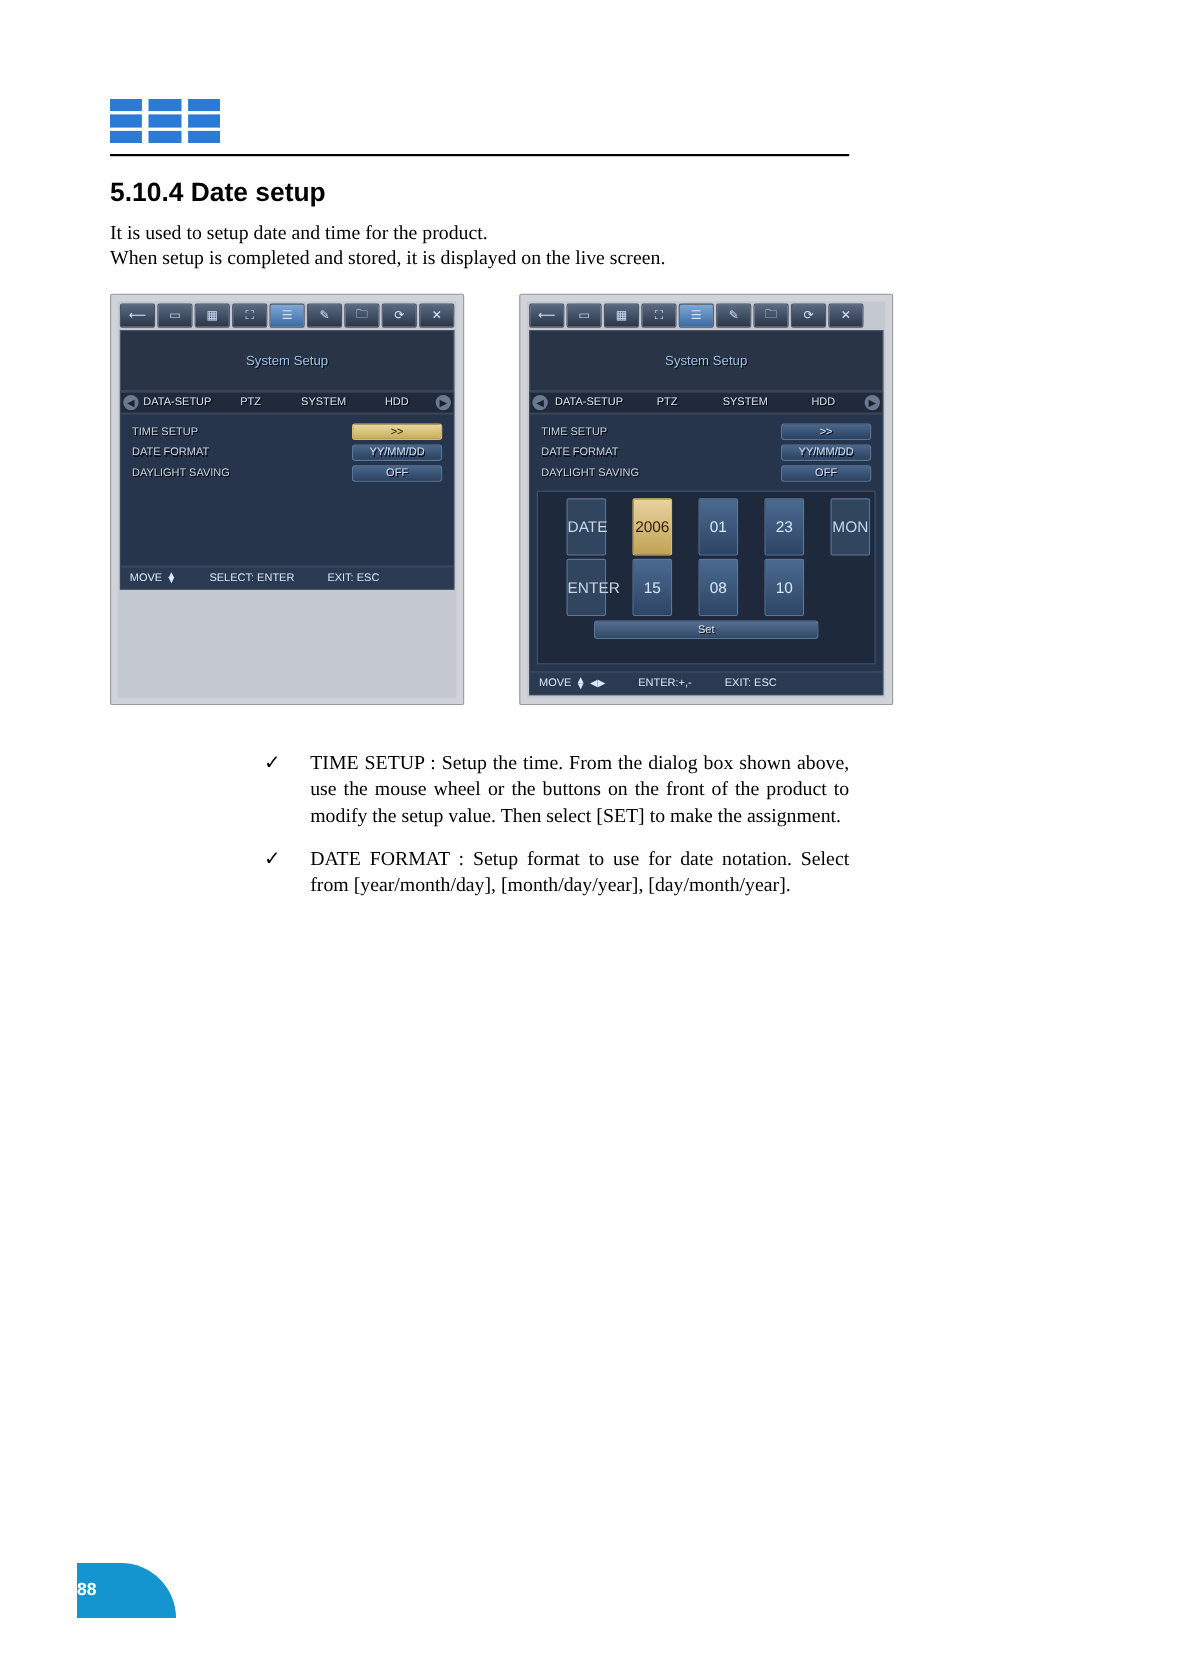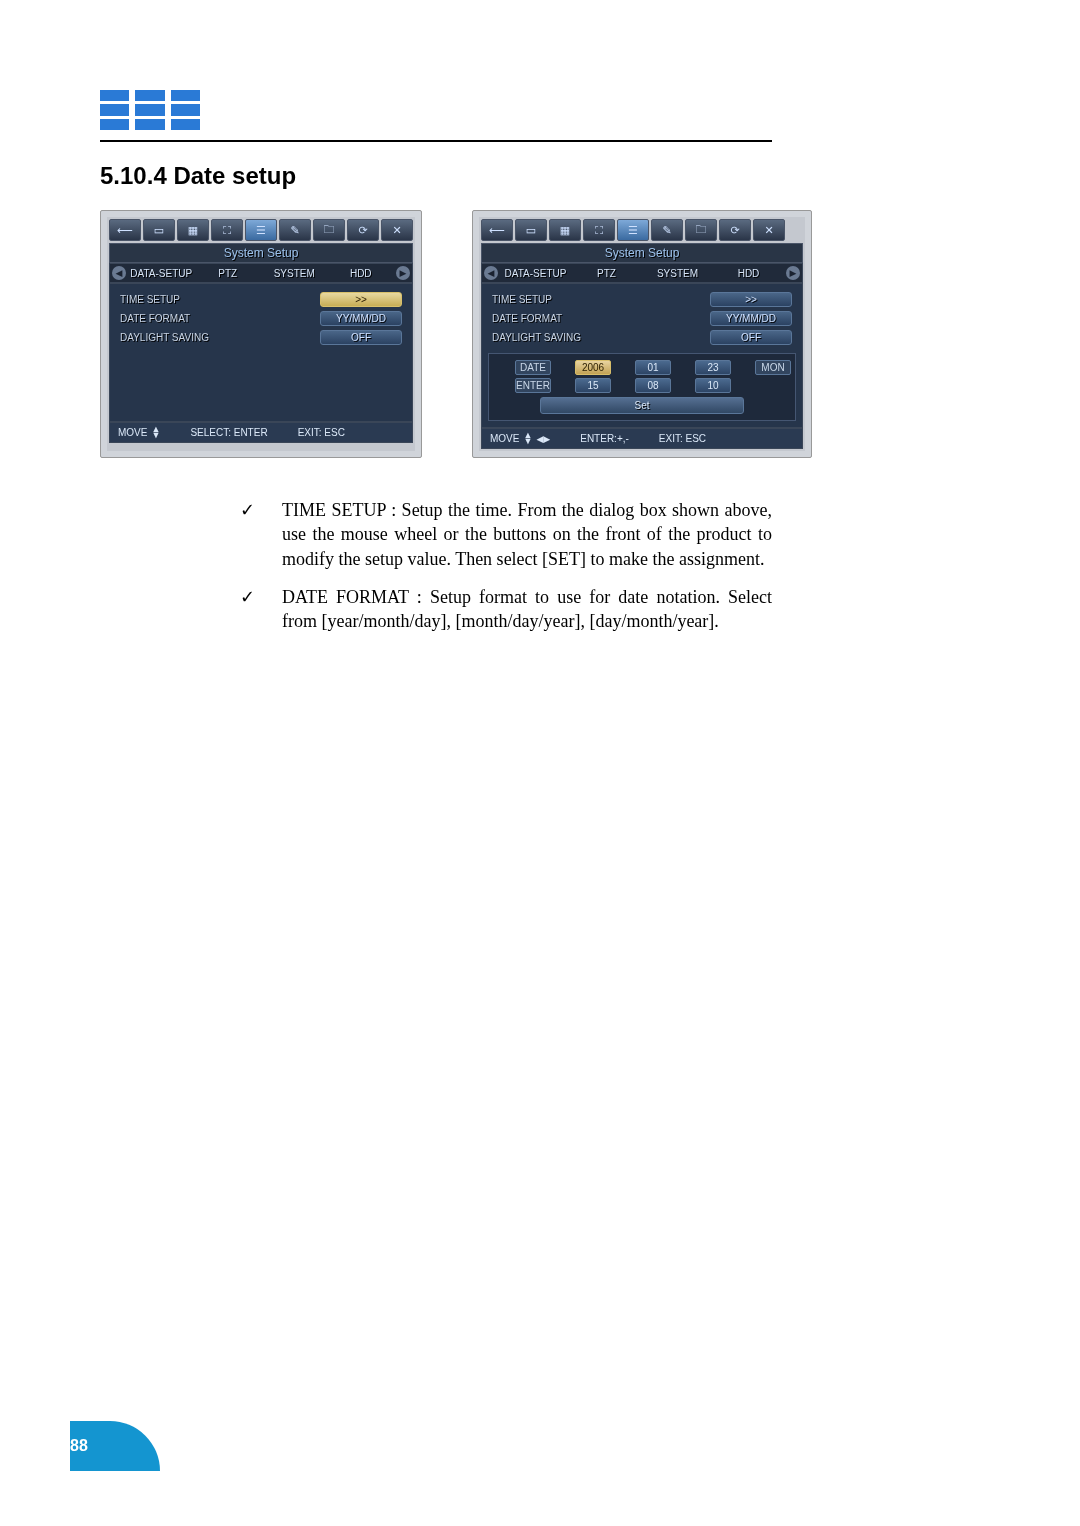--- a/index.html
+++ b/index.html
@@ -82,21 +82,21 @@
     font-size: 11px;
     color: #cfe1ff;
   }
   .tb-btn.sel {
     background: linear-gradient(#7ea9d8, #3a6aa0);
   }
   .sys-title {
     text-align: center;
     font-size: 12px;
     color: #9cc1ea;
-    padding: 2px 0;
+    padding: 20px 0;
     background: #293546;
     border: 1px solid #4a5568;
     text-shadow: 1px 1px 0 #000;
   }
   .tabs {
     display: flex;
     align-items: center;
     font-size: 10px;
     background: #202a3a;
     border: 1px solid #3a4658;
@@ -166,34 +166,34 @@
   .dtrow {
     display: flex;
     gap: 2px;
     justify-content: center;
     margin-bottom: 3px;
   }
   .dtcell {
     background: linear-gradient(#4b6a8f, #2d4566);
     border: 1px solid #5a7699;
     border-radius: 2px;
-    padding: 1px 0;
+    padding: 17px 0;
     width: 34px;
     text-align: center;
-    font-size: 10px;
+    font-size: 14px;
     color: #dbe8f8;
     margin-left: 22px;
   }
   .dtcell.tag {
     background: #32455f;
     color: #c9d7e8;
   }
   .dtrow.year .dtcell:nth-child(2) { background: linear-gradient(#e8d3a0, #c2a255); color:#2b1e00; border-color:#d8be6a; }
   .setbtn {
-    margin: 4px auto 0;
+    margin: 4px auto 16px;
     width: 170px;
     text-align: center;
     font-size: 10px;
     background: linear-gradient(#556f92, #314864);
     border: 1px solid #5a7699;
     border-radius: 3px;
     padding: 2px 16px;
     color: #dbe8f8;
     text-shadow: 1px 1px 0 #000;
   }
@@ -273,20 +273,24 @@
     <div class="logo-col">
         <div></div>
         <div></div>
         <div></div>
       </div>
   </div>
   <hr class="hr">
 
   <h2 class="section-title">5.10.4 Date setup</h2>
 
+  <p class="body-text">
+    <span>It is used to setup date and time for the product.</span><br>
+    <span>When setup is completed and stored, it is displayed on the live screen.</span>
+  </p>
 
   <div class="screens">
 
     <div class="screen">
       <div class="toolbar">
         <div class="tb-btn">⟵</div>
         <div class="tb-btn">▭</div>
         <div class="tb-btn">▦</div>
         <div class="tb-btn">⛶</div>
         <div class="tb-btn sel">☰</div>

